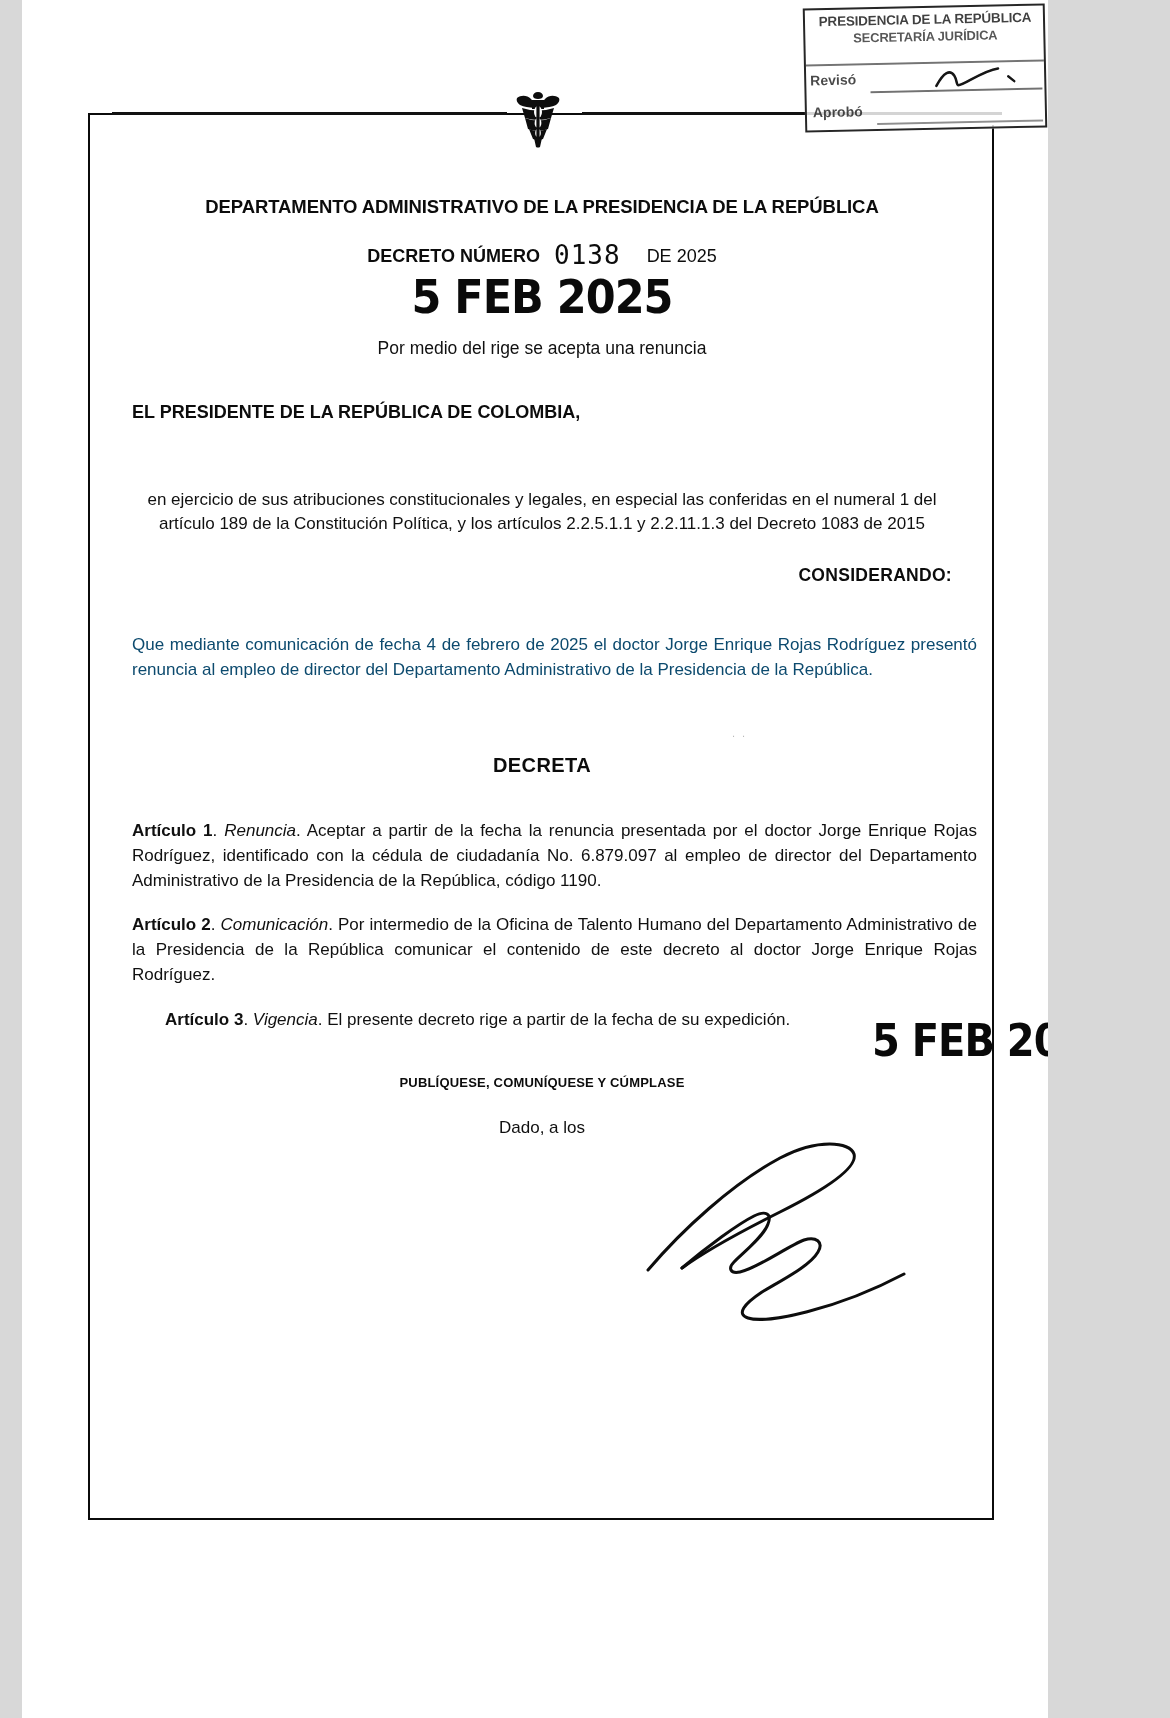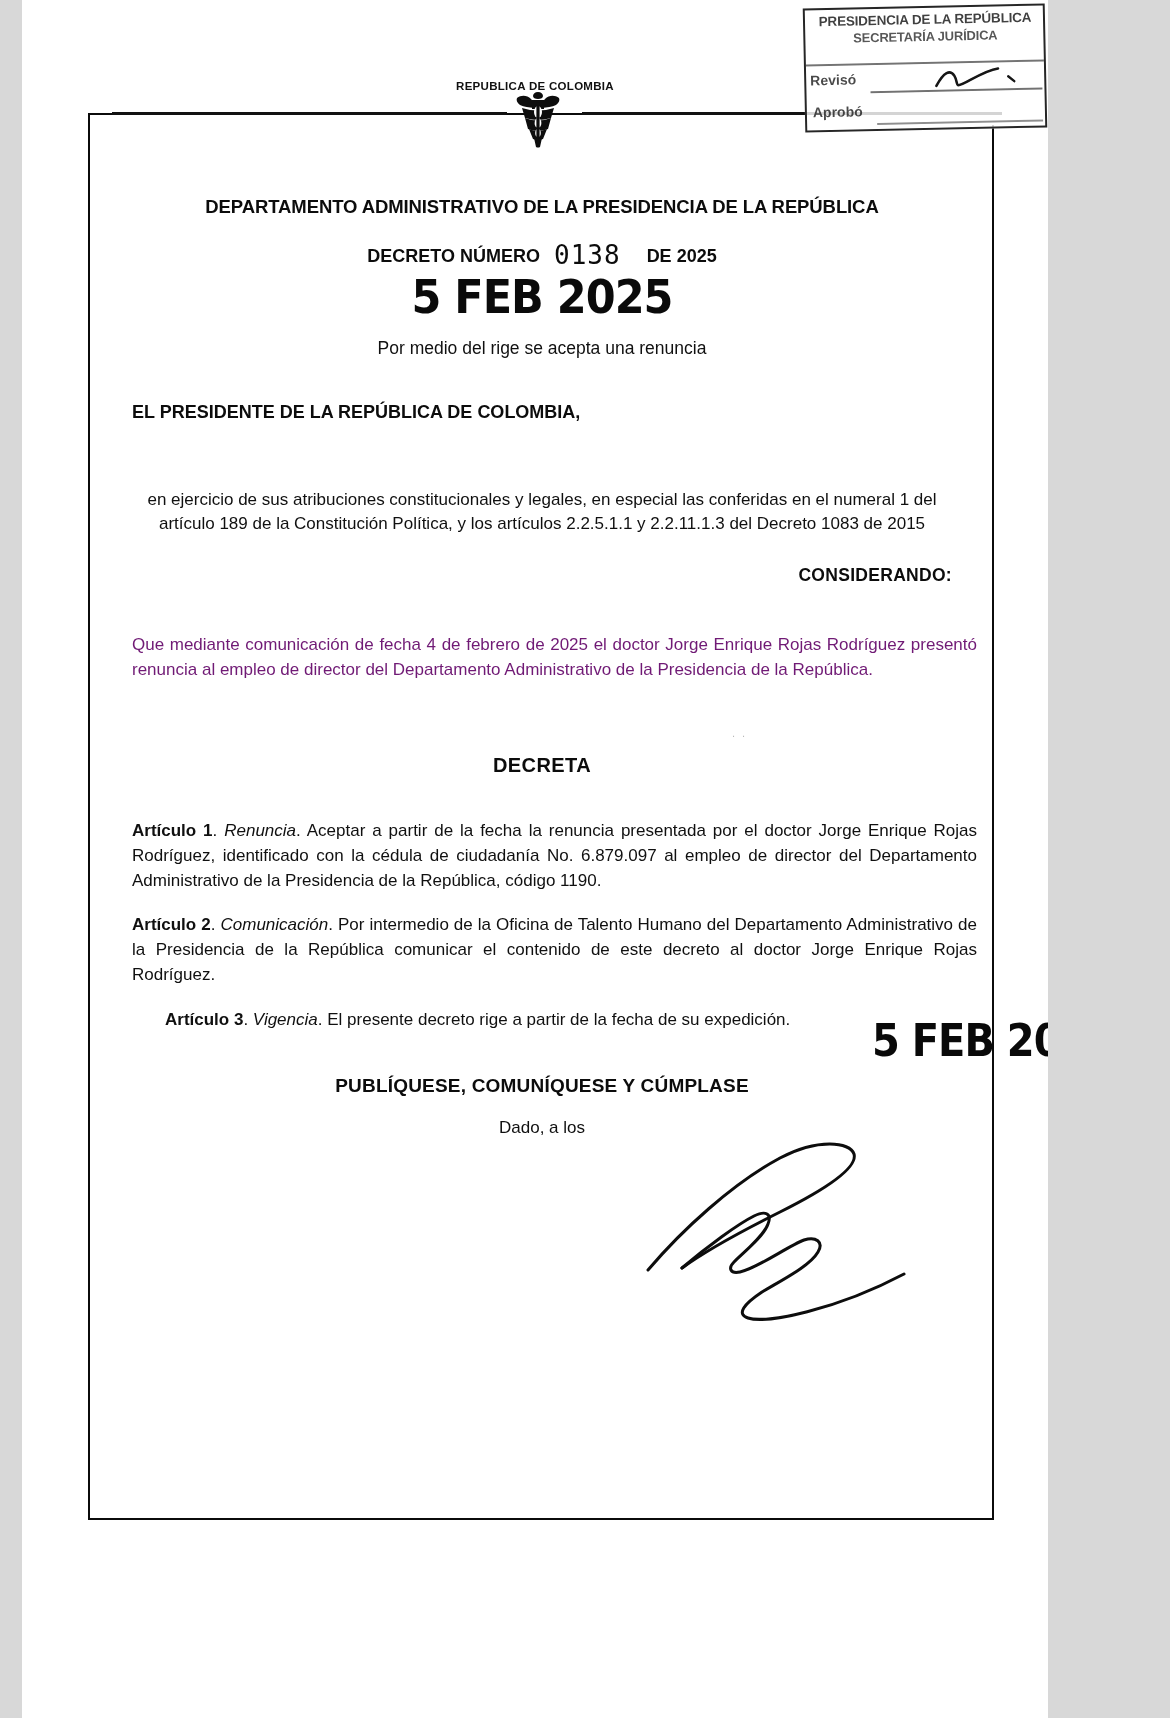--- a/index.html
+++ b/index.html
@@ -217,21 +217,21 @@
     color: #0c0c0c;
   }
   .decree-num {
     font-family: "DejaVu Sans Mono", monospace;
     font-weight: 400;
     font-size: 26px;
     letter-spacing: 1px;
     padding: 0 14px;
     vertical-align: -2px;
   }
-  .decree-de { font-size: 18px; font-weight: 700; padding-left: 12px; }
+  .decree-de { font-size: 18px; font-weight: 400; padding-left: 12px; }
 
   .date-stamp-main {
     position: absolute;
     left: 0;
     top: 272px;
     width: 820px;
     text-align: center;
     font-size: 43px;
     font-weight: 700;
     color: #0a0a0a;
@@ -286,21 +286,21 @@
   }
 
   .whereas {
     position: absolute;
     left: 0;
     top: 632px;
     width: 845px;
     text-align: justify;
     font-size: 17px;
     line-height: 25px;
-    color: #701a75;
+    color: #0c4a6e;
   }
 
   .decreta {
     position: absolute;
     left: 0;
     top: 754px;
     width: 820px;
     text-align: center;
     font-size: 20px;
     font-weight: 700;
@@ -322,21 +322,21 @@
 
   .article b { font-weight: 700; }
   .article i { font-style: italic; }
 
   .publiquese {
     position: absolute;
     left: 0;
     top: 1075px;
     width: 820px;
     text-align: center;
-    font-size: 19px;
+    font-size: 13px;
     font-weight: 700;
     color: #0c0c0c;
     letter-spacing: 0.2px;
   }
 
   .dado {
     position: absolute;
     left: 0;
     top: 1118px;
     width: 820px;
@@ -380,21 +380,20 @@
 </style>
 </head>
 <body>
 
 <div id="page-root">
 
   <div class="doc-frame"></div>
   <div class="frame-notch"></div>
 
   <div class="header-zone">
-    <div class="rep-title">REPUBLICA DE COLOMBIA</div>
     <div class="rule-left"></div>
     <div class="rule-right"></div>
     <div class="crest">
       <svg viewBox="0 0 52 62" width="52" height="62">
         <g fill="#0d0d0d">
           <path d="M26 4 c-3 0 -5 2 -5 4 c0 2 2 3 5 3 c3 0 5 -1 5 -3 c0 -2 -2 -4 -5 -4 z"></path>
           <path d="M5 10 c4 -3 10 -3 14 1 c3 3 4 6 3 9 c-5 -1 -10 -1 -14 -3 c-3 -2 -4 -5 -3 -7 z"></path>
           <path d="M47 10 c-4 -3 -10 -3 -14 1 c-3 3 -4 6 -3 9 c5 -1 10 -1 14 -3 c3 -2 4 -5 3 -7 z"></path>
           <path d="M20 12 h12 v9 h-12 z"></path>
           <path d="M10 20 q16 5 32 0 l-3 10 q-13 4 -26 0 z"></path>

